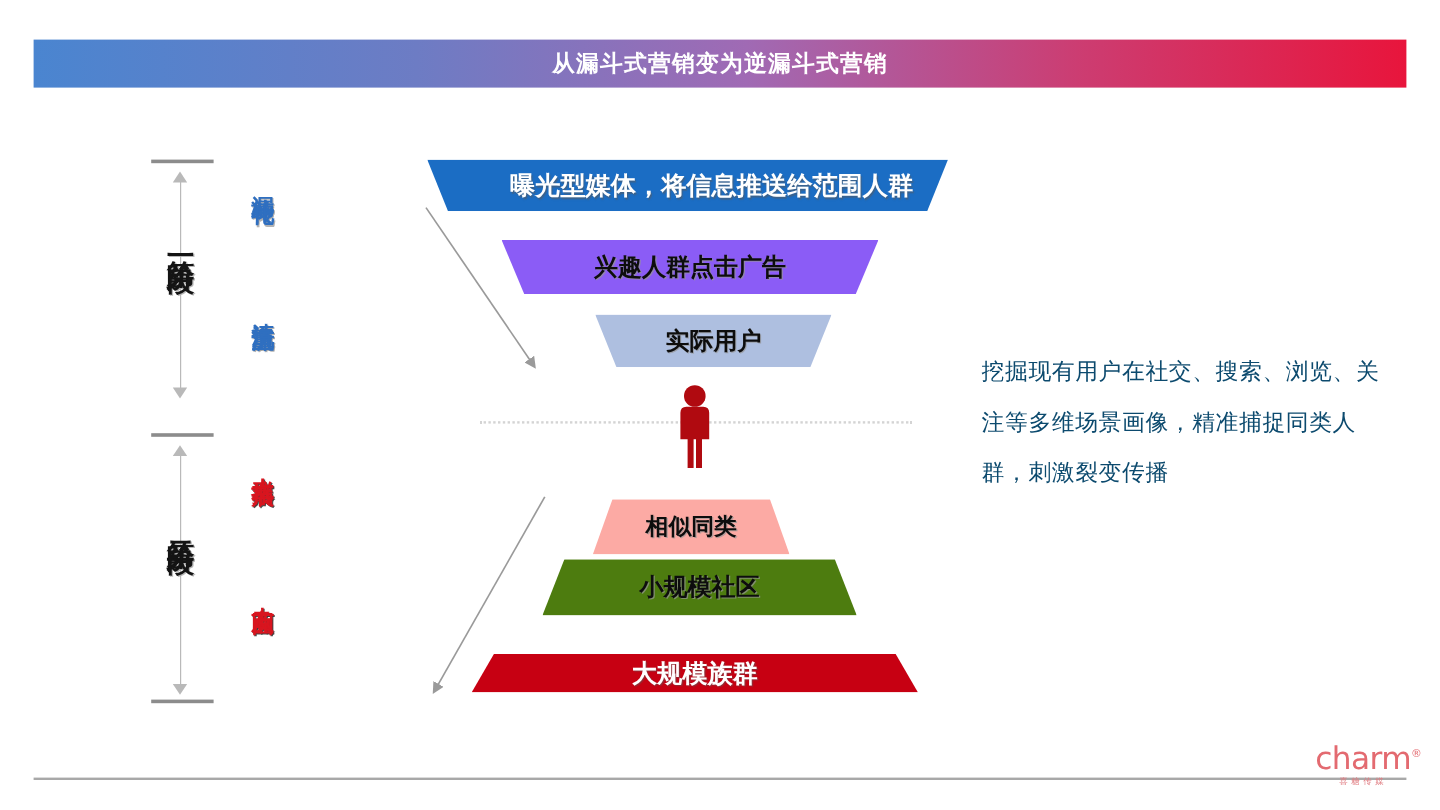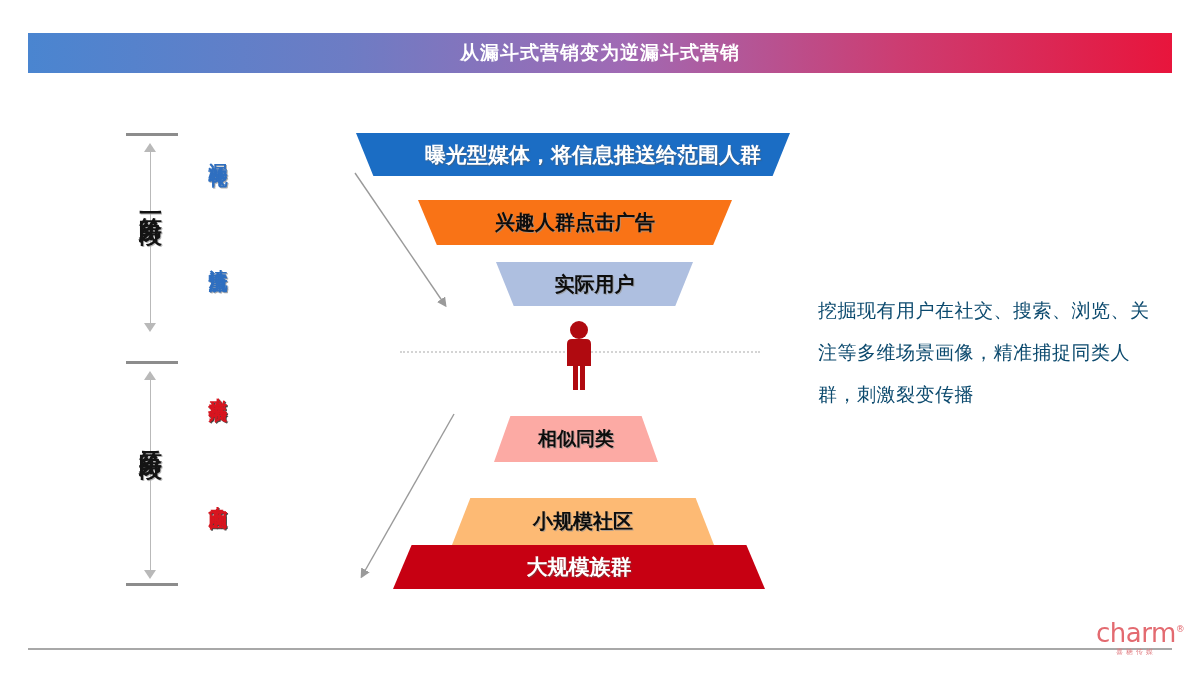--- a/index.html
+++ b/index.html
@@ -117,21 +117,21 @@
 </div>
 <div class="v-label stage-name" style="left:136px;top:432px;">第二阶段</div>
 <div class="v-label kw-red" style="left:205px;top:383px;">人群拓展</div>
 <div class="v-label kw-red" style="left:205px;top:490px;">由点及面</div>
 
 <div class="bar" style="left:356px;top:133px;width:434px;height:43px;background:#1b6dc4;
             clip-path:polygon(0 0,100% 0,96% 100%,4% 100%);">
   <span class="bar-label-light" style="font-size:21px;padding-left:40px;">曝光型媒体，将信息推送给范围人群</span>
 </div>
 
-<div class="bar" style="left:418px;top:200px;width:314px;height:45px;background:#f97316;
+<div class="bar" style="left:418px;top:200px;width:314px;height:45px;background:#8b5cf6;
             clip-path:polygon(0 0,100% 0,94% 100%,6% 100%);">
   <span class="bar-label-dark" style="font-size:20px;">兴趣人群点击广告</span>
 </div>
 
 <div class="bar" style="left:496px;top:262px;width:197px;height:44px;background:#aebfe0;
             clip-path:polygon(0 0,100% 0,91% 100%,9% 100%);">
   <span class="bar-label-dark" style="font-size:20px;">实际用户</span>
 </div>
 
 <div id="mid-dotted"></div>
@@ -139,26 +139,26 @@
 <svg id="person-icon" viewBox="0 0 36 72">
   <circle cx="18" cy="10" r="9" fill="#b00a10"></circle>
   <path d="M6 24 q0-5 5-5 h14 q5 0 5 5 v22 h-6 v24 h-5 v-24 h-2 v24 h-5 v-24 h-6 z" fill="#b00a10"></path>
 </svg>
 
 <div class="bar" style="left:494px;top:416px;width:164px;height:46px;background:#fcaaa4;
             clip-path:polygon(10% 0,90% 0,100% 100%,0 100%);">
   <span class="bar-label-dark" style="font-size:19px;">相似同类</span>
 </div>
 
-<div class="bar" style="left:452px;top:498px;width:262px;height:47px;background:#fdba74;
+<div class="bar" style="left:452px;top:466px;width:262px;height:47px;background:#4d7c0f;
             clip-path:polygon(7% 0,93% 0,100% 100%,0 100%);">
   <span class="bar-label-dark" style="font-size:20px;">小规模社区</span>
 </div>
 
-<div class="bar" style="left:393px;top:545px;width:372px;height:44px;background:#c70012;
+<div class="bar" style="left:393px;top:545px;width:372px;height:32px;background:#c70012;
             clip-path:polygon(5% 0,95% 0,100% 100%,0 100%);">
   <span class="bar-label-light" style="font-size:21px;">大规模族群</span>
 </div>
 
 <svg id="connector-arrow-top" style="left:345px;top:165px;" width="120" height="155" viewBox="0 0 120 155">
   <defs>
     <marker id="ahead1" markerWidth="7" markerHeight="7" refX="5" refY="3.5" orient="auto">
       <path d="M0 0 L7 3.5 L0 7 Z" fill="#9a9a9a"></path>
     </marker>
   </defs>

